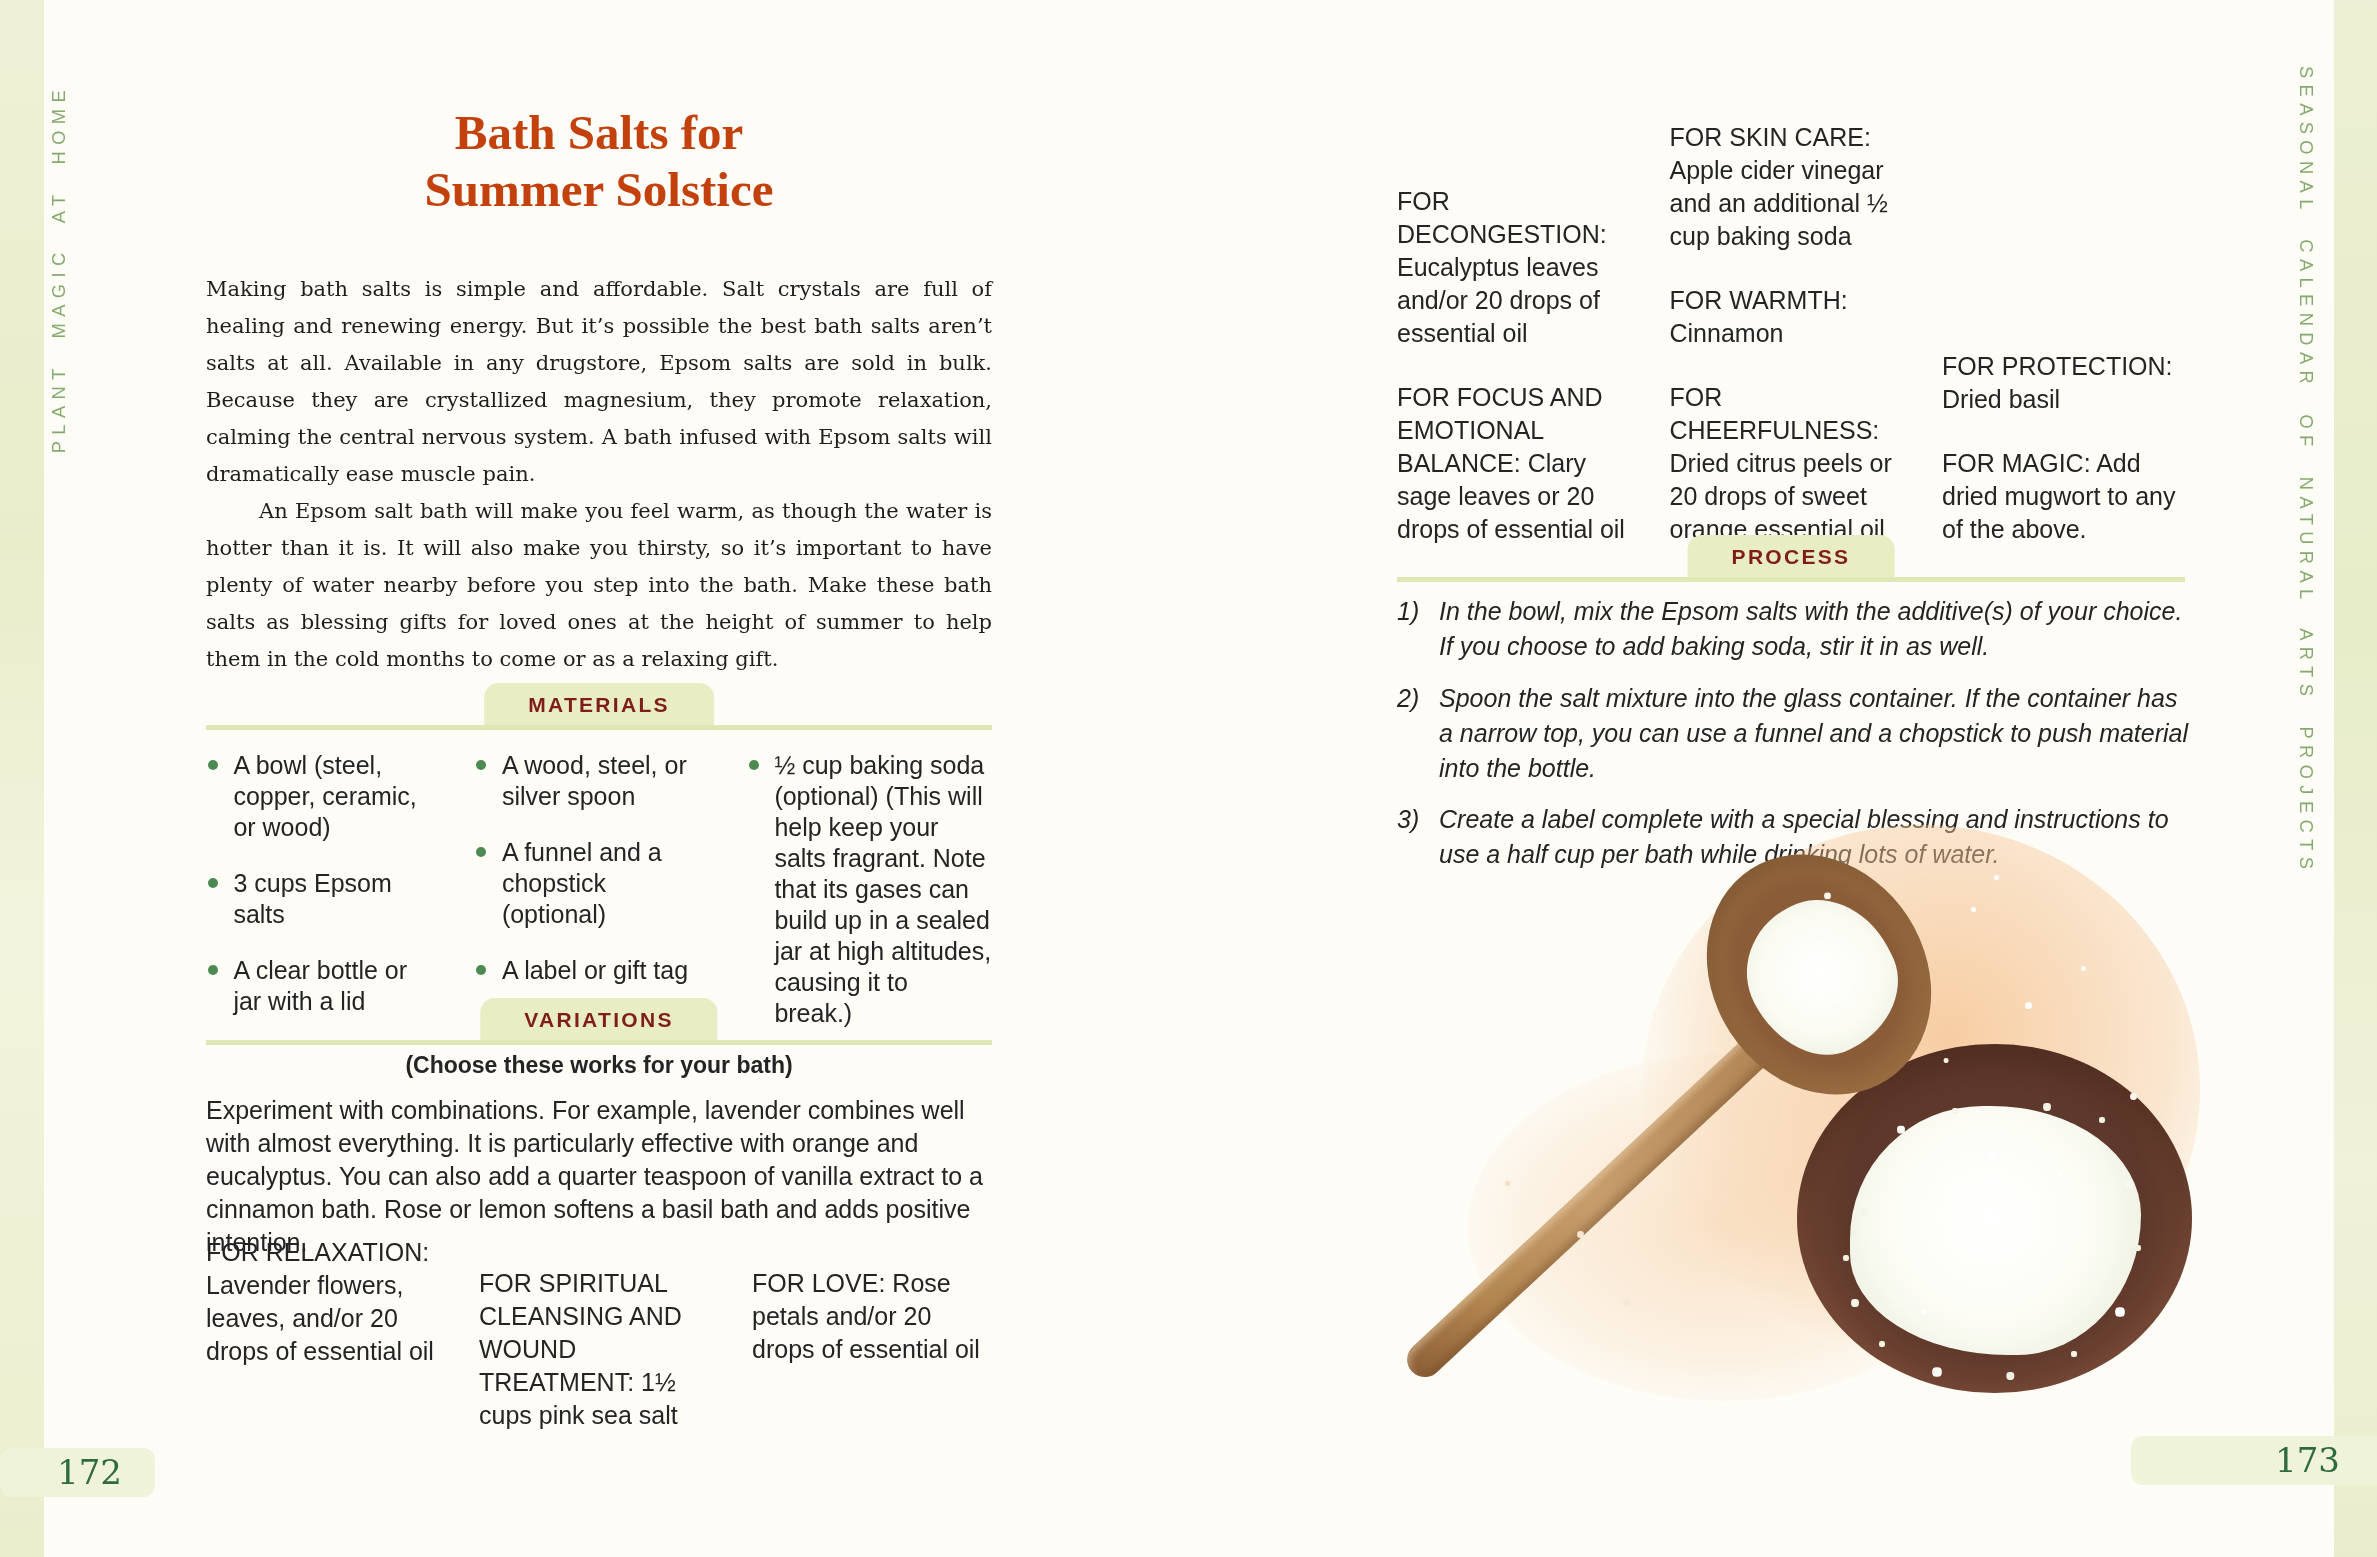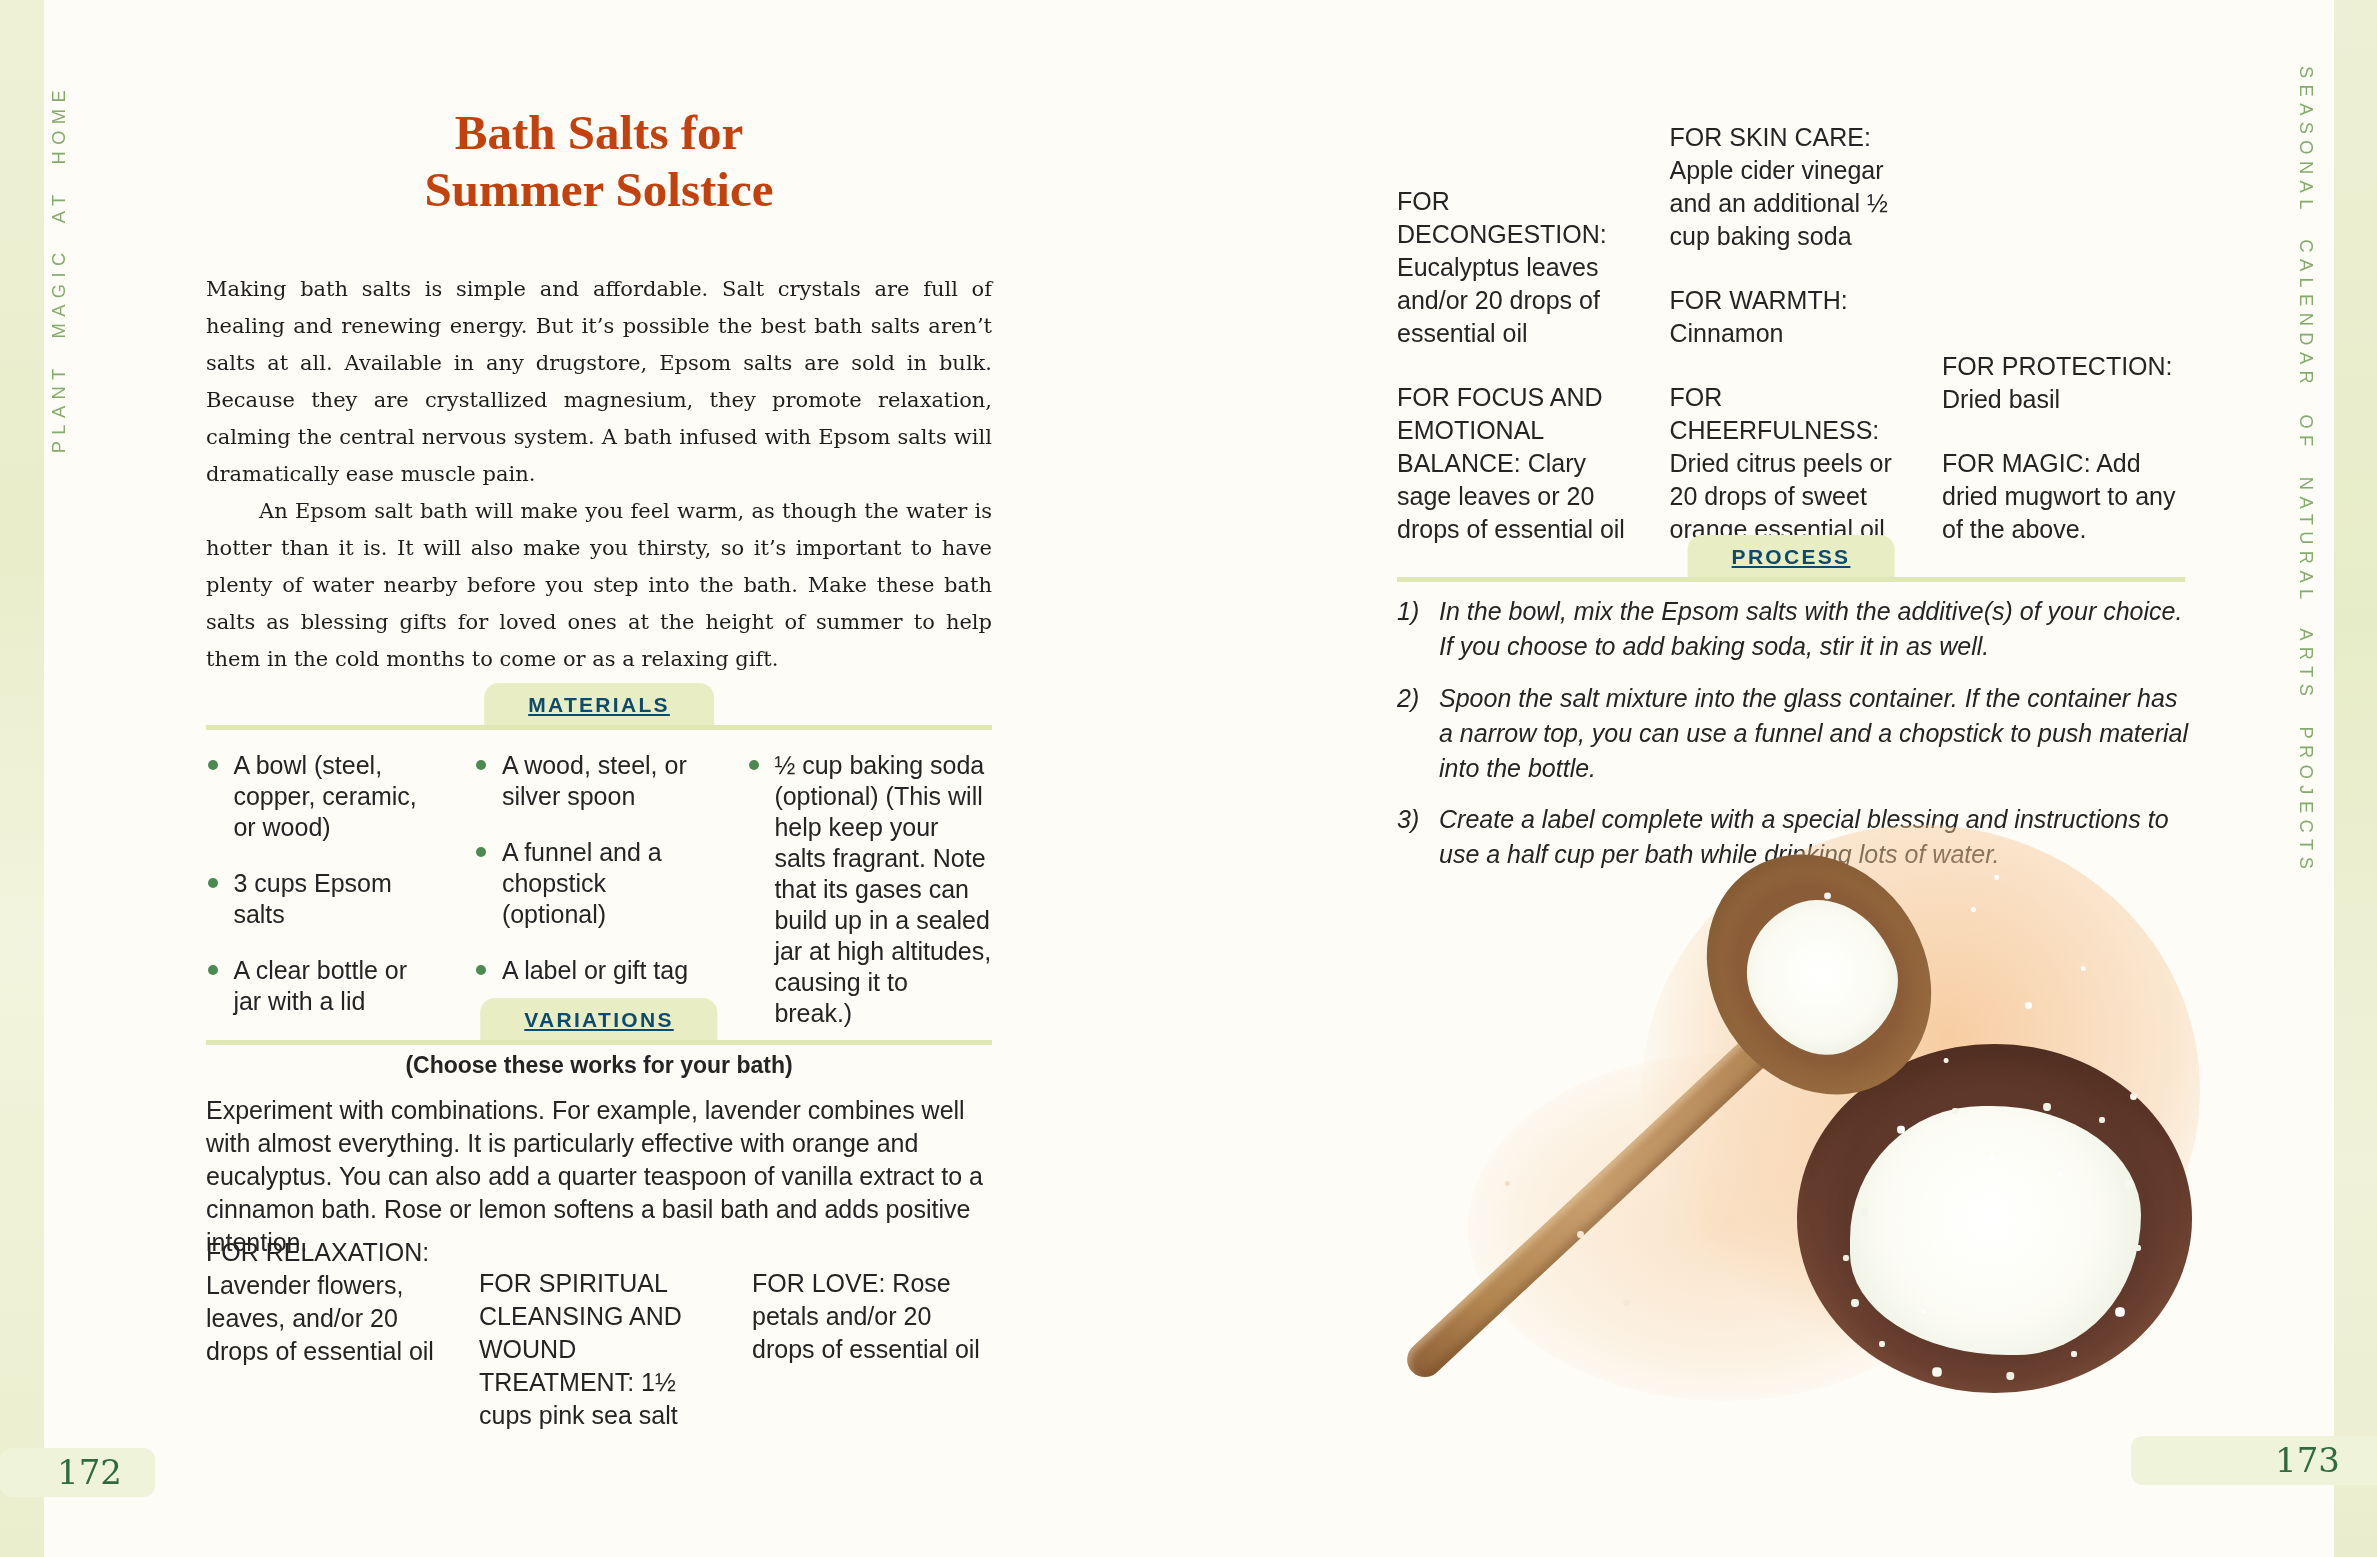--- a/index.html
+++ b/index.html
@@ -31,21 +31,21 @@
 
   .intro{position:absolute;left:206px;top:271px;width:786px;
          font-family:"DejaVu Serif",serif;font-size:21px;line-height:37px;color:#1e1e1e;text-align:justify;}
   .intro p{margin:0;}
   .intro p.indent{text-indent:53px;}
 
   .sec-head{position:absolute;height:48px;}
   .sec-rule{position:absolute;left:0;right:0;bottom:0;height:4.6px;background:#dfe8b4;}
   .sec-tab{position:absolute;left:50%;transform:translateX(-50%);bottom:4.6px;background:#e9edc3;
            border-radius:14.6px 14.6px 0 0;padding:0 44px;height:42px;line-height:44px;
-           font-weight:700;font-size:21px;letter-spacing:2.3px;color:#0c4a6e;white-space:nowrap;text-decoration:underline;}
+           font-weight:700;font-size:21px;letter-spacing:2.3px;color:#7f1d1d;white-space:nowrap;}
   .materials-head{left:206px;top:682px;width:786px;}
   .variations-head{left:206px;top:997px;width:786px;}
   .process-head{left:1397px;top:534px;width:788px;}
 
   .materials-grid{position:absolute;left:206px;top:750px;width:786px;display:flex;justify-content:space-between;}
   .mat-col{list-style:none;margin:0;padding:0;font-size:25px;line-height:31px;color:#242424;}
   .mat-col.c1{width:230px;} .mat-col.c2{width:234px;} .mat-col.c3{width:245px;}
   .mat-col li{position:relative;padding-left:27.4px;margin-bottom:25px;}
   .mat-col li::before{content:"";position:absolute;left:1.8px;top:10px;width:10px;height:10px;border-radius:50%;background:#4d8a52;}
 

